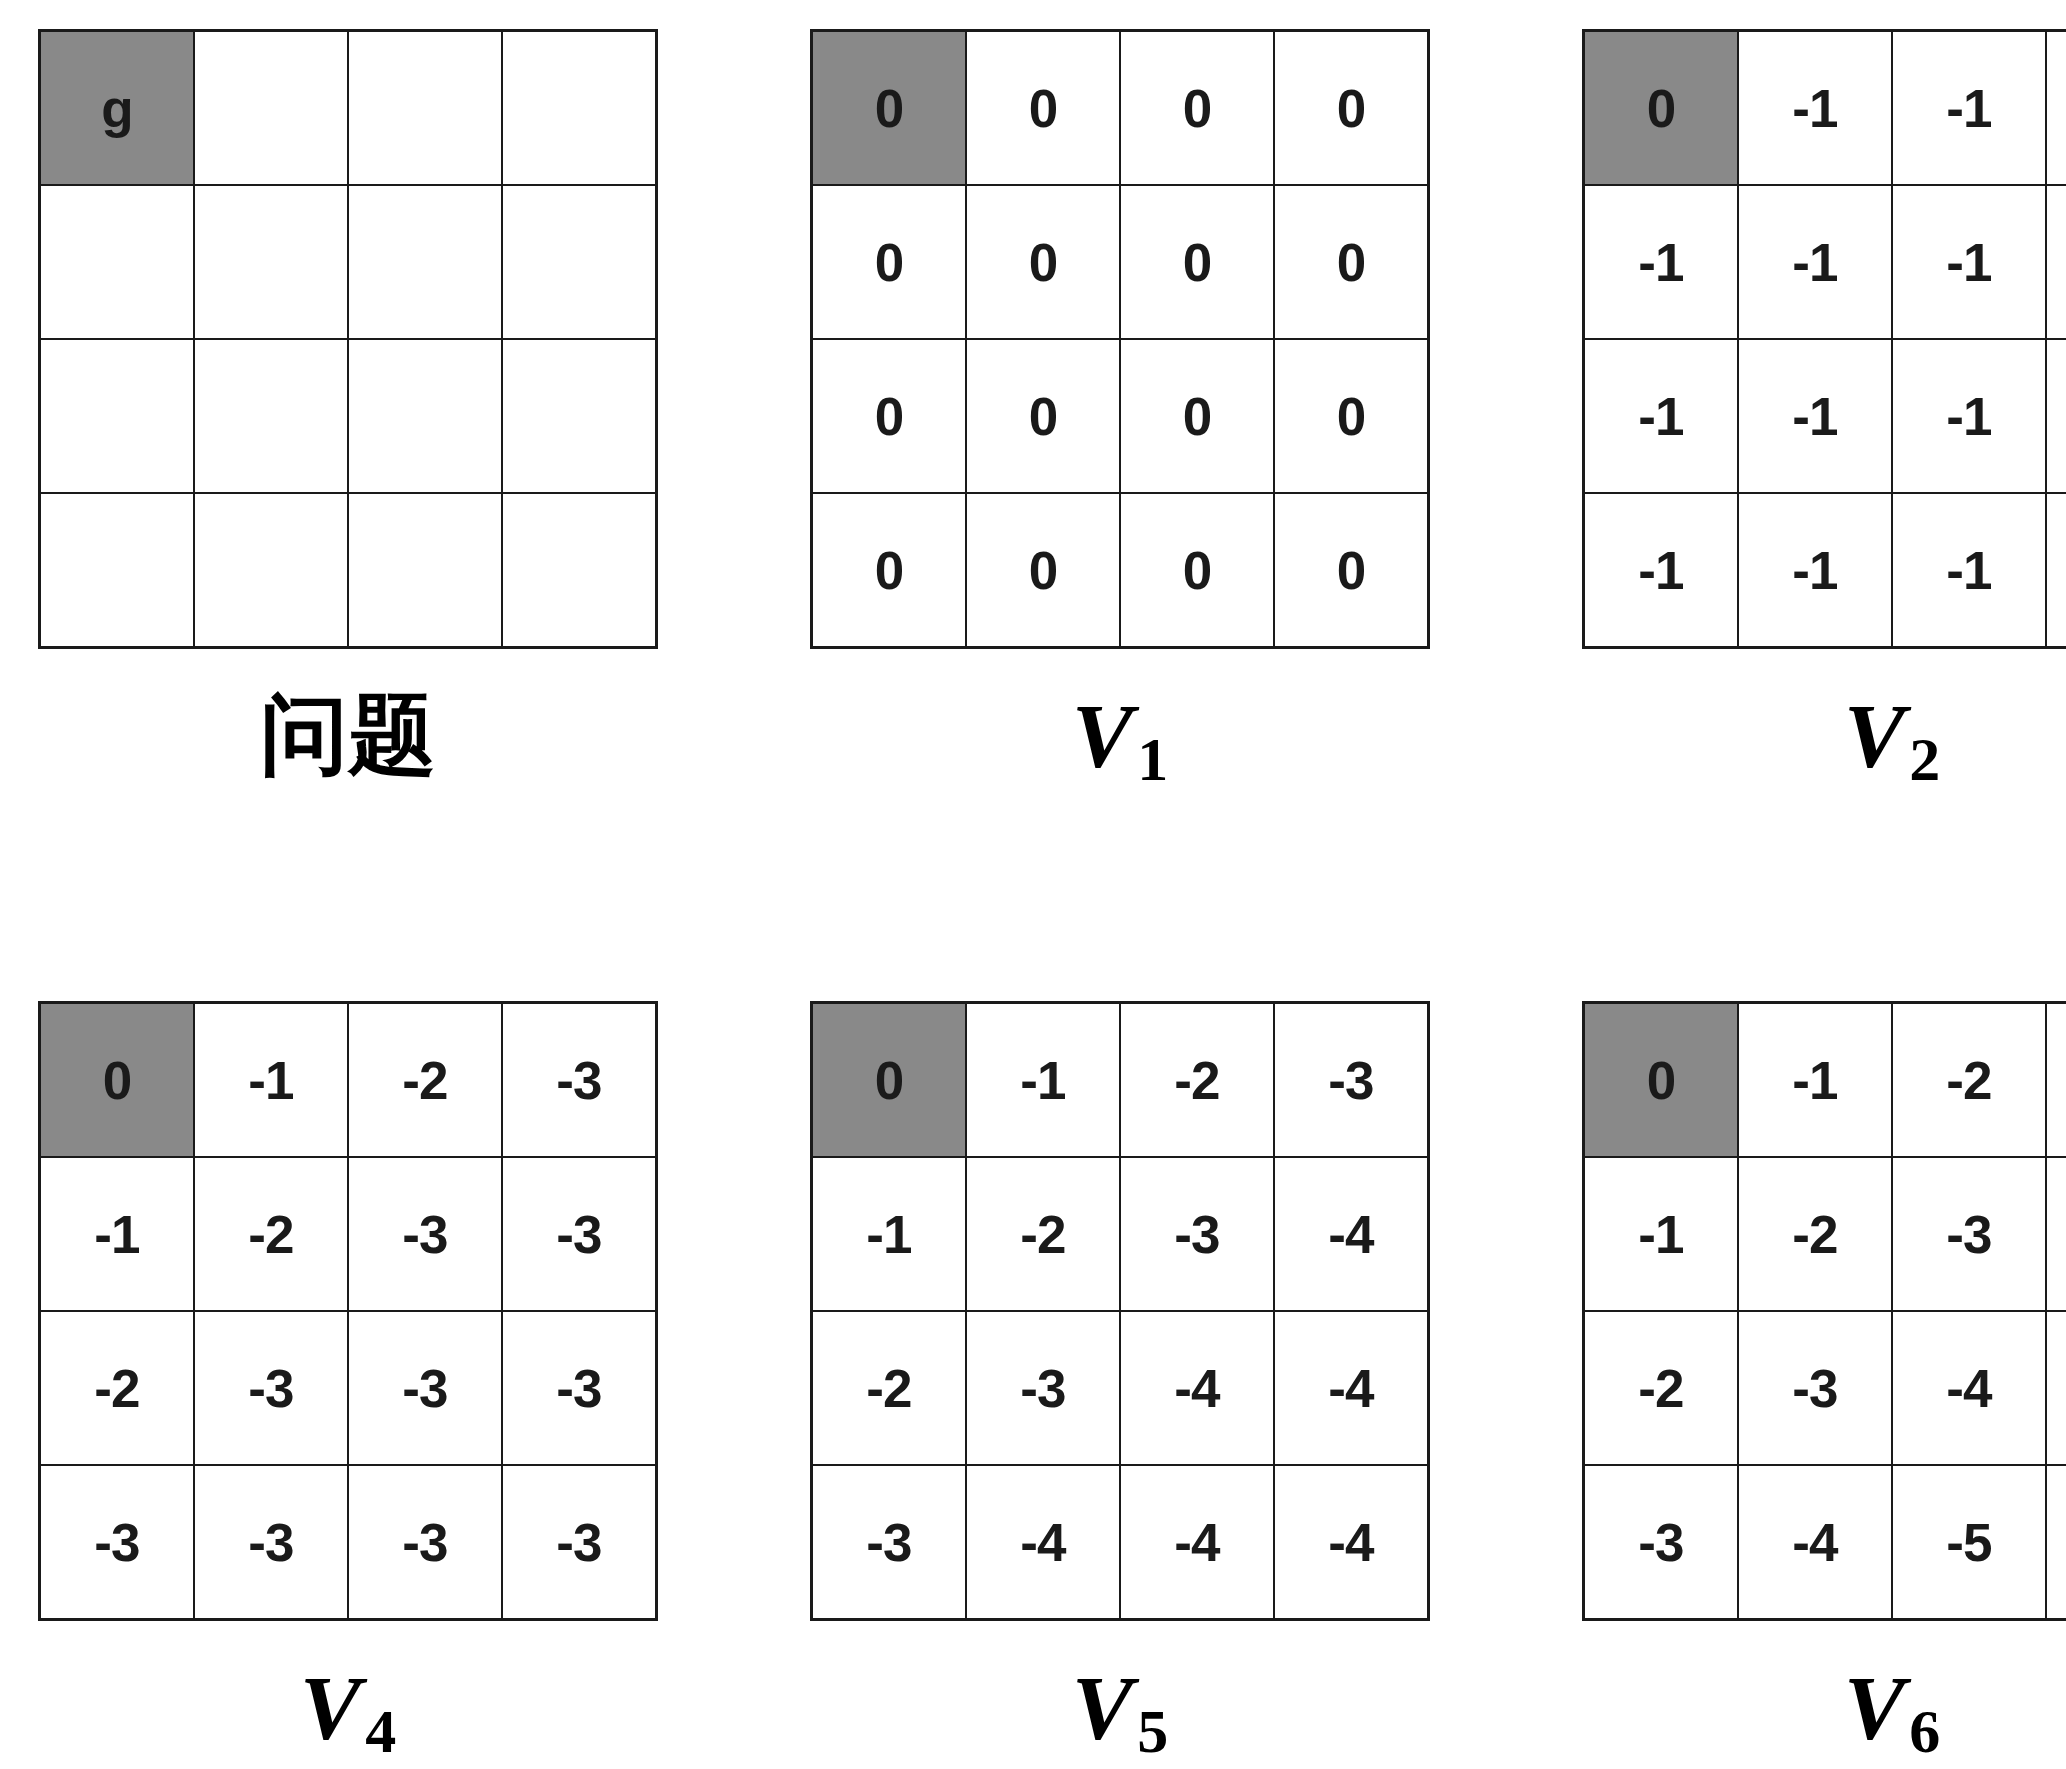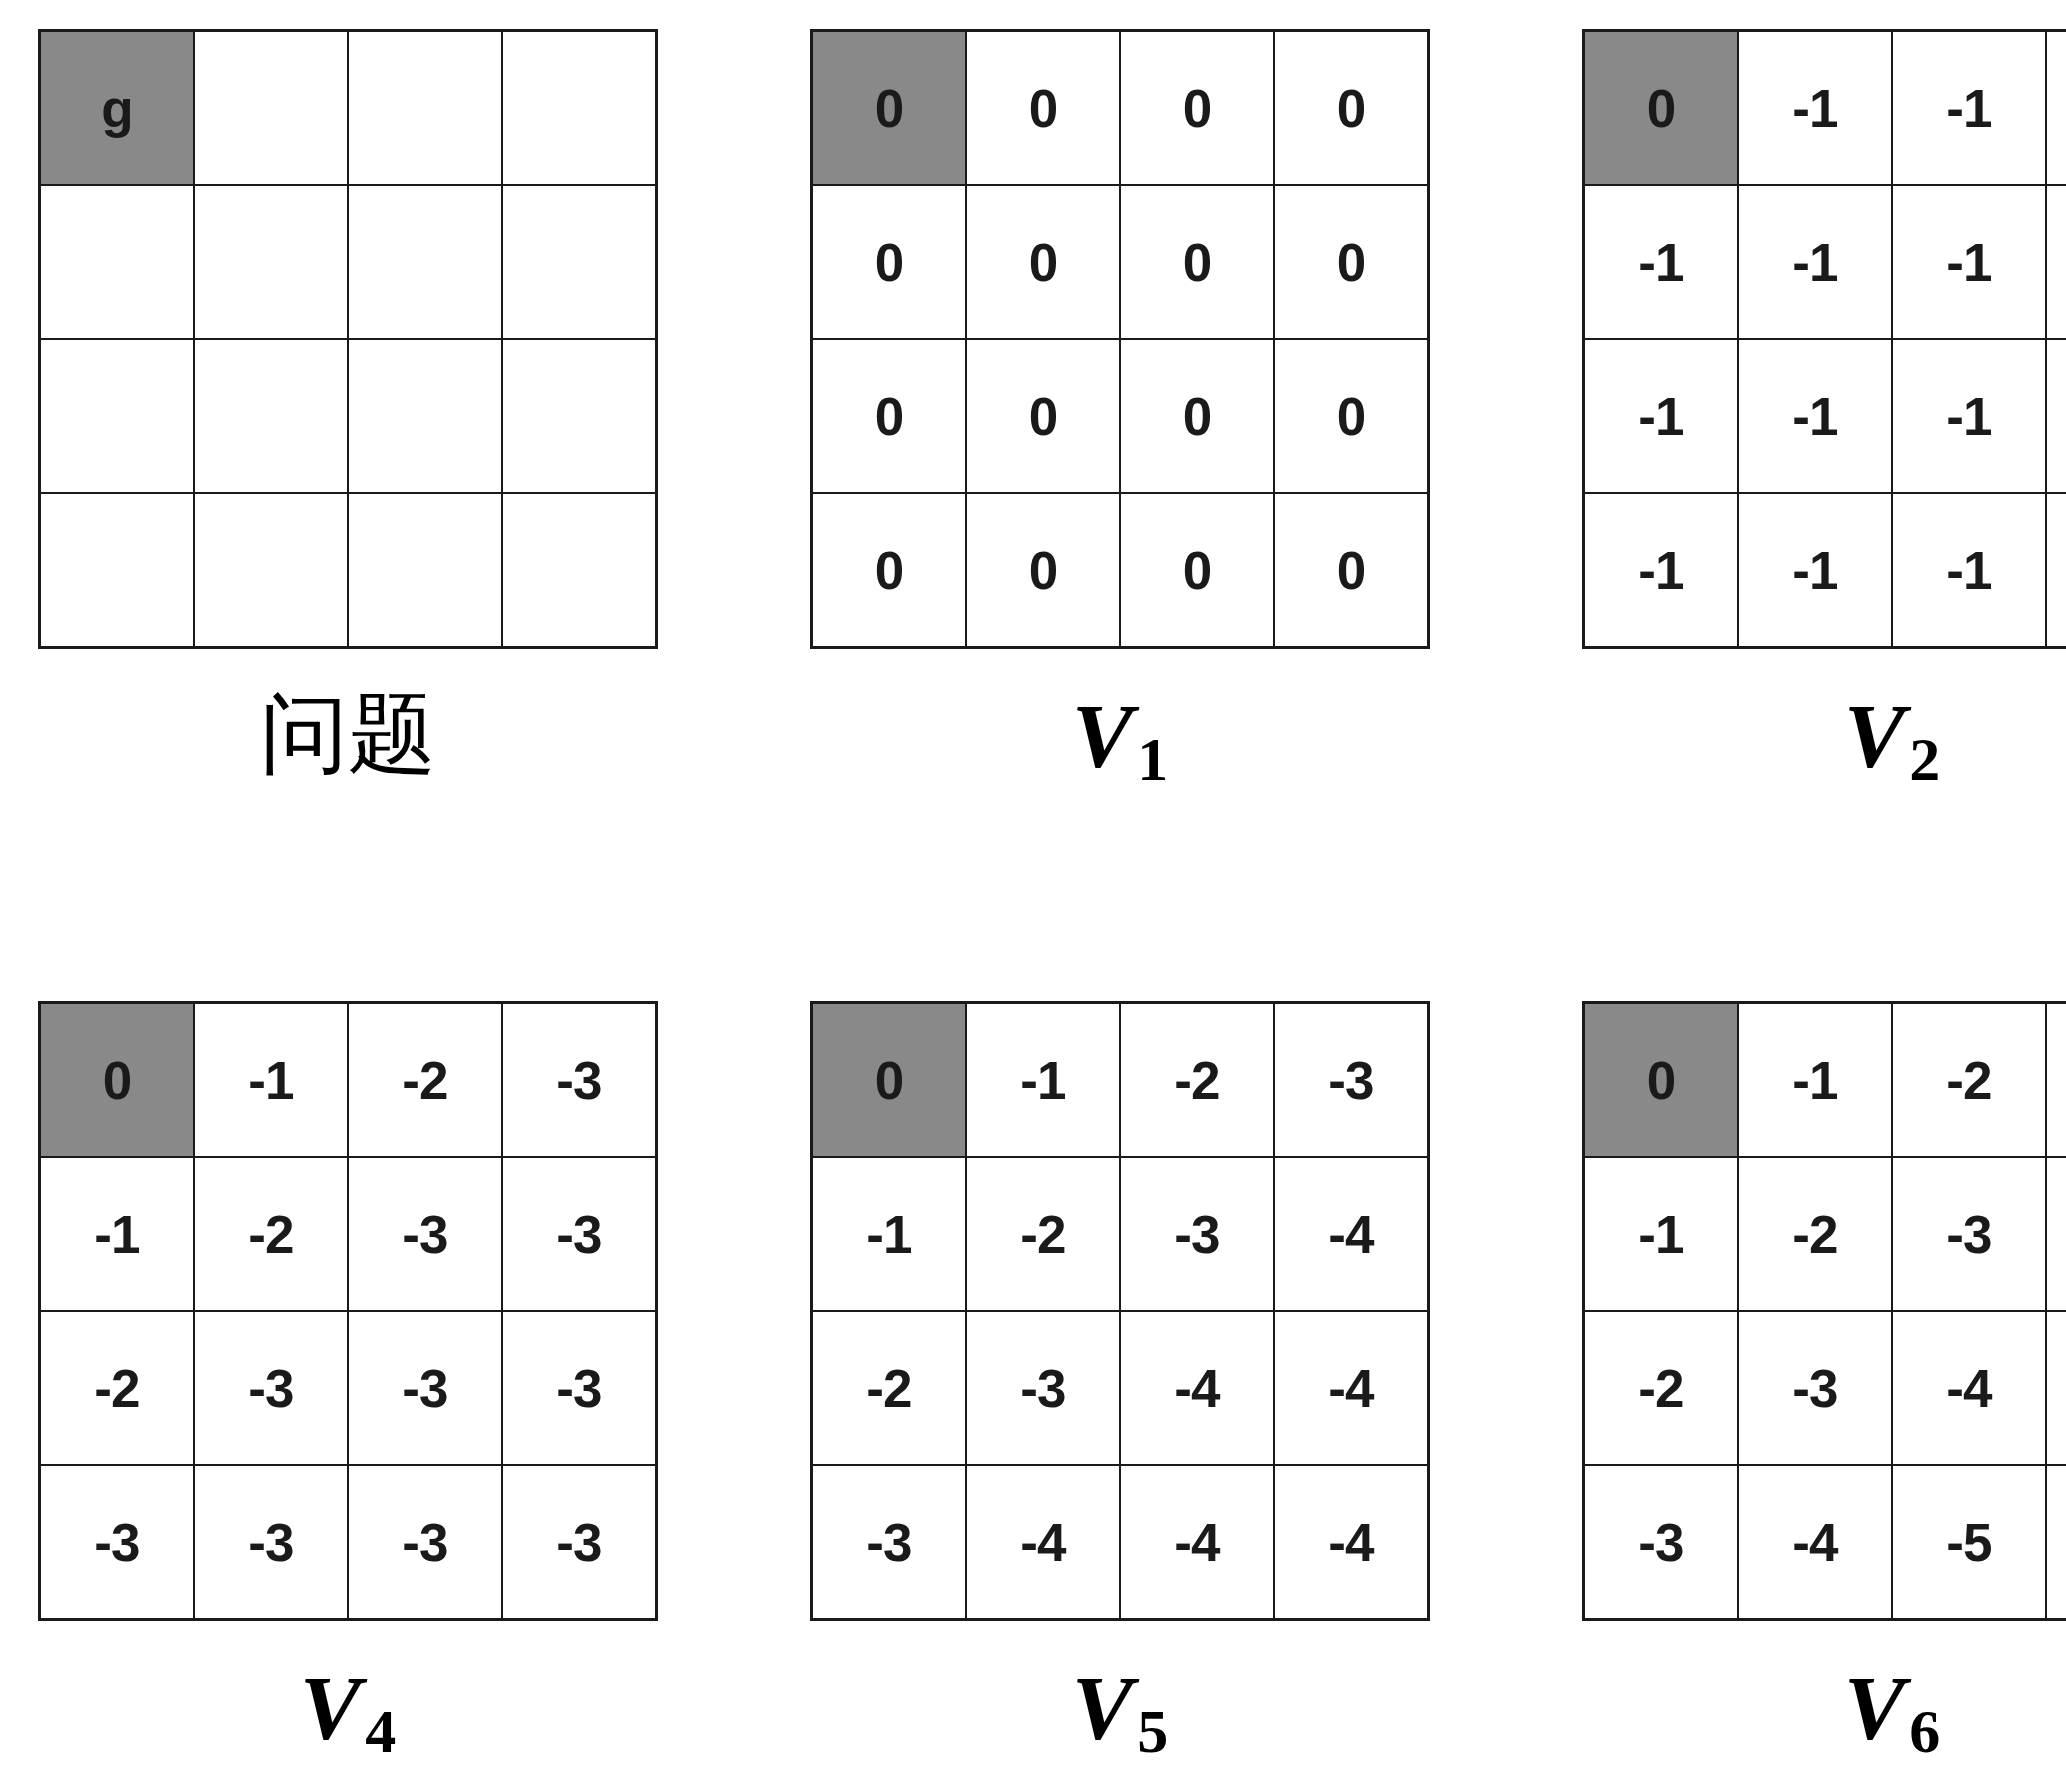--- a/index.html
+++ b/index.html
@@ -52,21 +52,21 @@
   .panel-label {
     margin-top: 41px;
     line-height: 1;
     display: flex;
     align-items: flex-start;
     justify-content: center;
     color: #000000;
   }
   .label-cjk {
     font-family: "DejaVu Serif", serif;
-    font-weight: normal;
+    font-weight: bold;
     font-size: 88px;
   }
   .label-v {
     font-family: "Liberation Serif", serif;
     font-weight: bold;
     font-size: 92px;
   }
   .v-base { font-style: italic; }
   .v-sub {
     font-style: normal;

